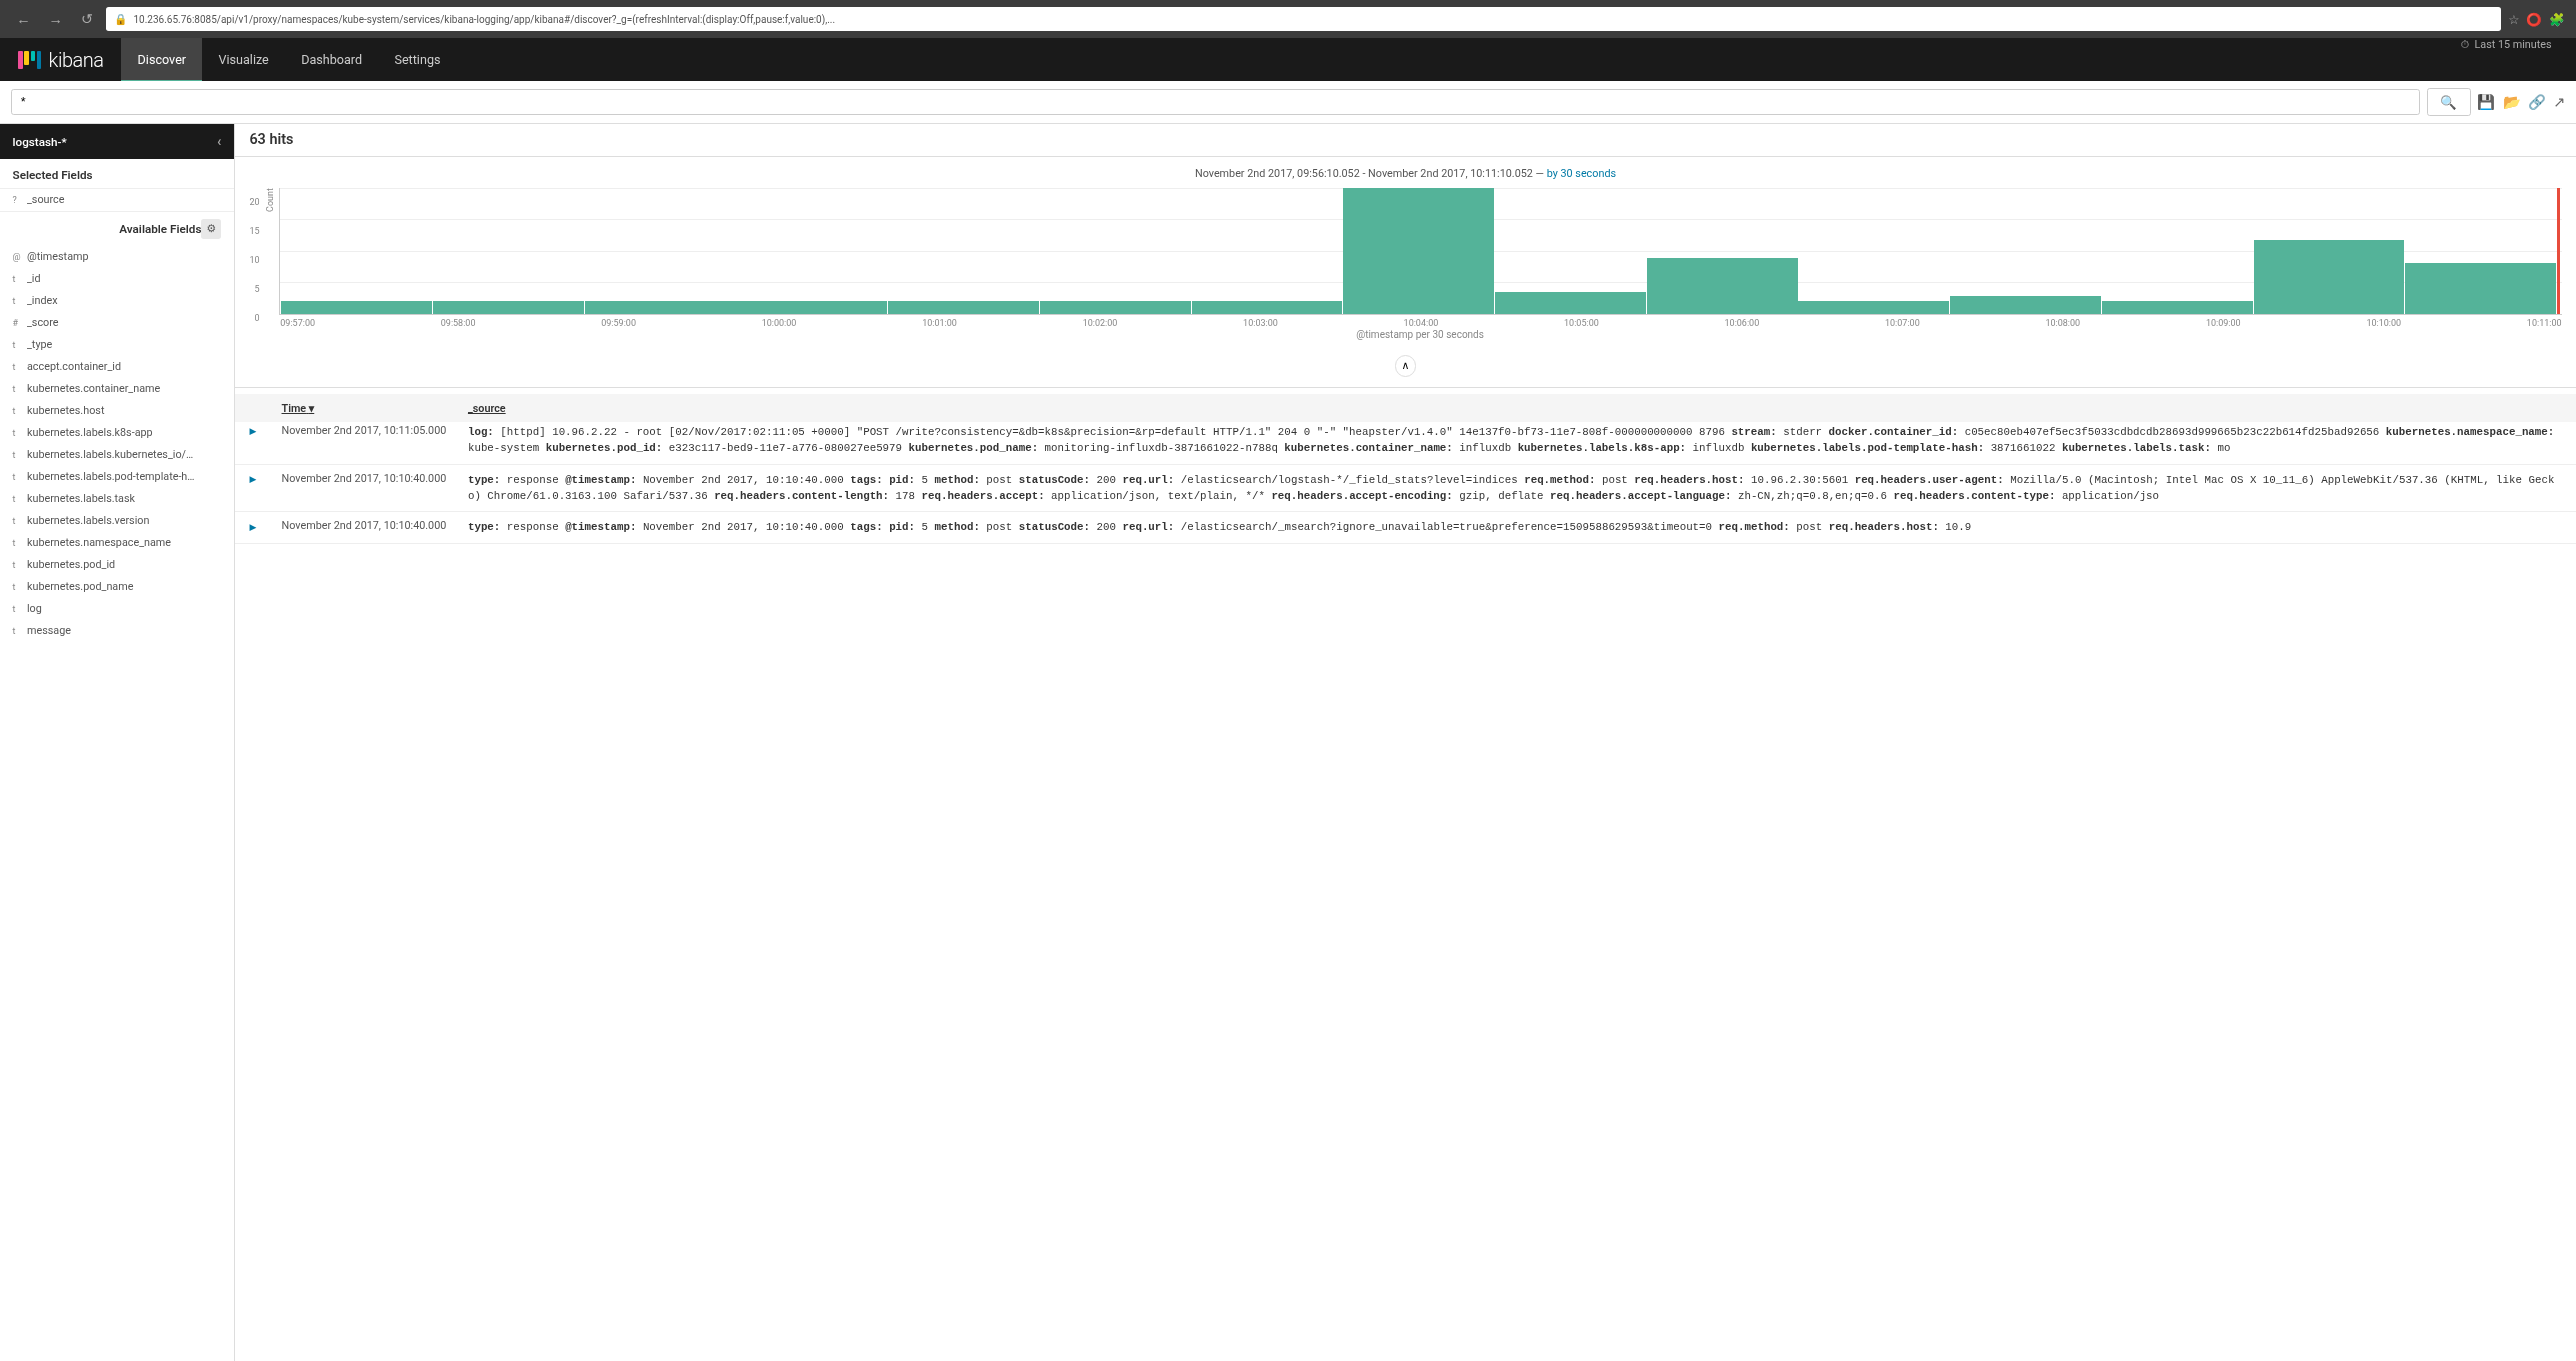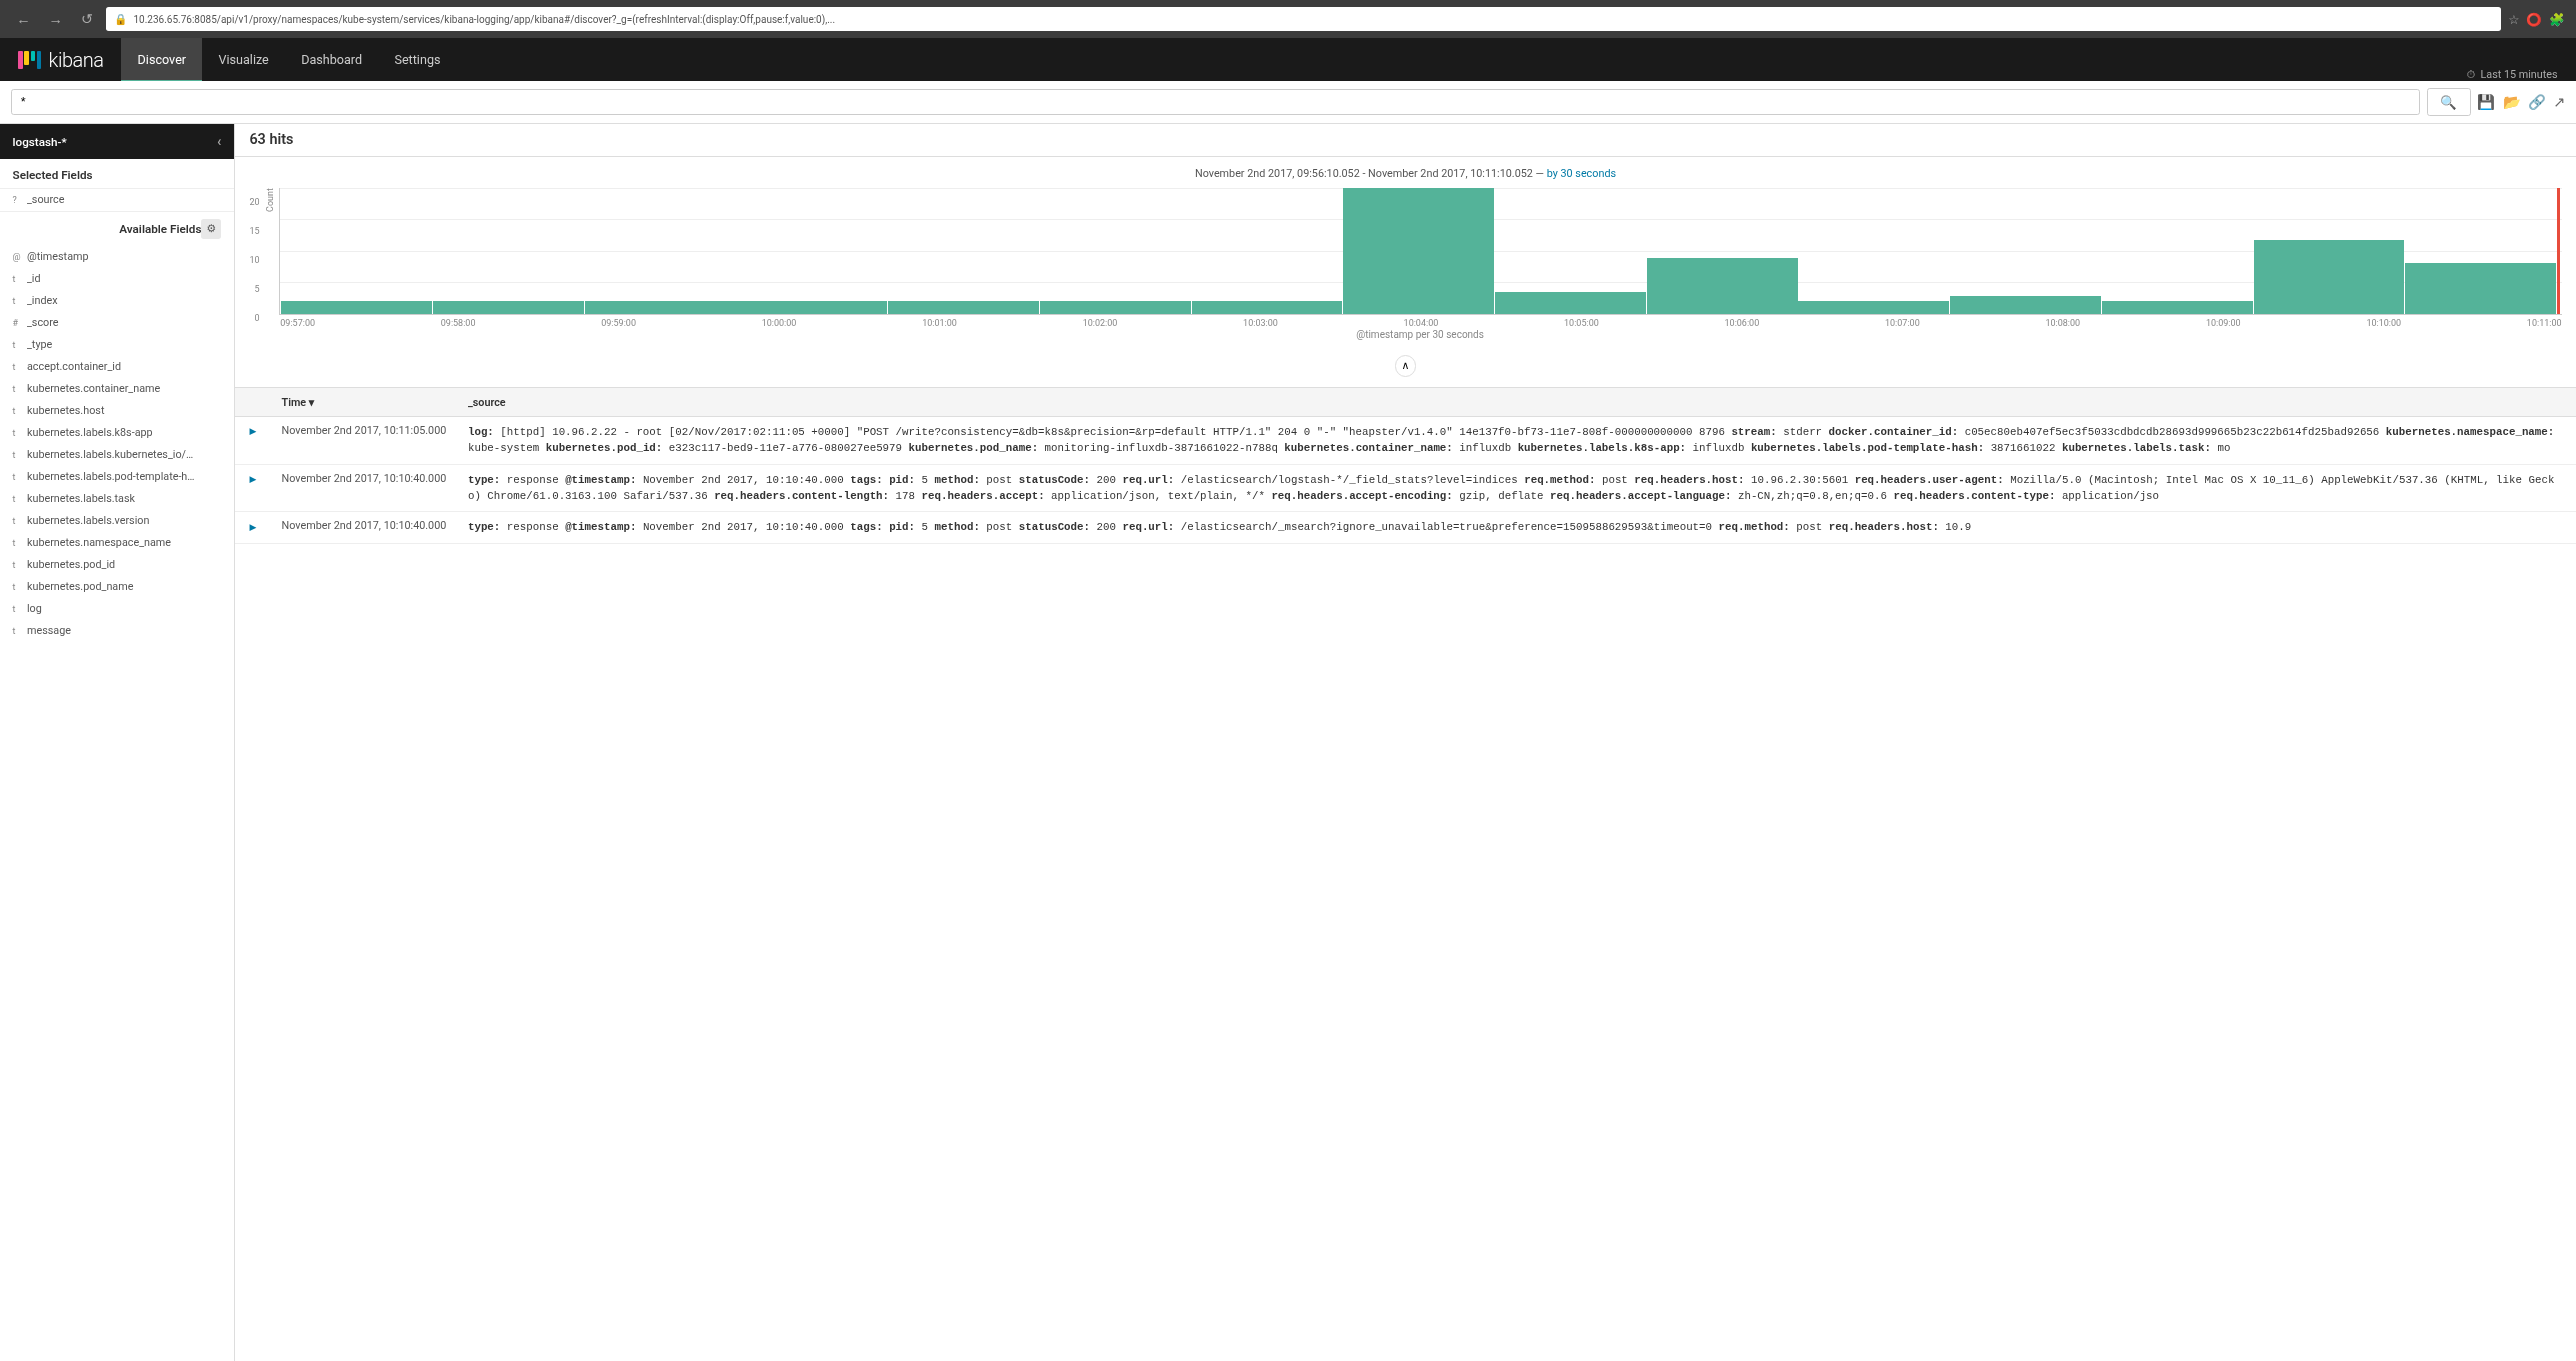--- a/index.html
+++ b/index.html
@@ -35,22 +35,22 @@
       gap: 5.4px;
     }
     .browser-url-bar span { color: #555; overflow: hidden; white-space: nowrap; text-overflow: ellipsis; font-size: 10px; }
     .browser-actions { display: flex; gap: 7.2px; align-items: center; color: #aaa; font-size: 12.6px; }
 
     
     .kibana-header {
       background: #1a1a1a;
       height: 43px;
       display: flex;
-      align-items: flex-end;
-      padding: 0 4px 0 0;
+      align-items: flex-start;
+      padding: 0 10px 0 0;
     }
     .kibana-logo {
       display: flex;
       align-items: center;
       padding: 0 18px;
       height: 100%;
     }
     .kibana-logo-bars {
       display: flex;
       gap: 1.8px;
@@ -262,21 +262,22 @@
     }
     .results-table th {
       background: #f5f5f5;
       border-bottom: 1.8px solid #ddd;
       padding: 7.2px 10.8px;
       text-align: left;
       font-size: 10.8px;
       font-weight: 600;
       color: #333;
       position: sticky;
-      top: 0;
+      top: 6px;
+      text-decoration: underline;
     }
     .results-table td {
       padding: 7.2px 10.8px;
       border-bottom: 0.9px solid #eee;
       vertical-align: top;
       font-size: 10.8px;
     }
     .expand-btn {
       cursor: pointer;
       color: #0079a5;

